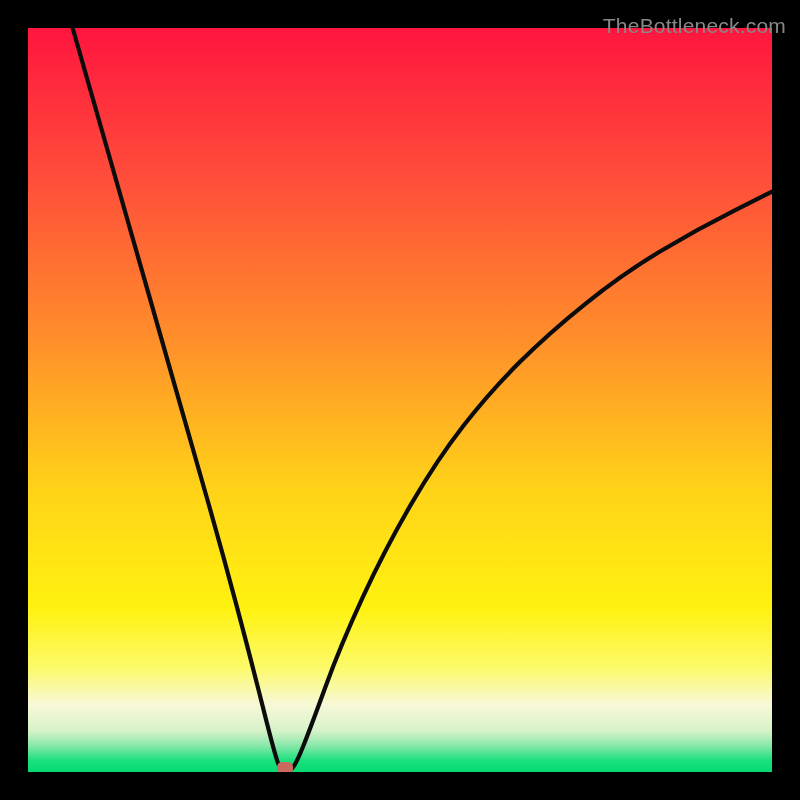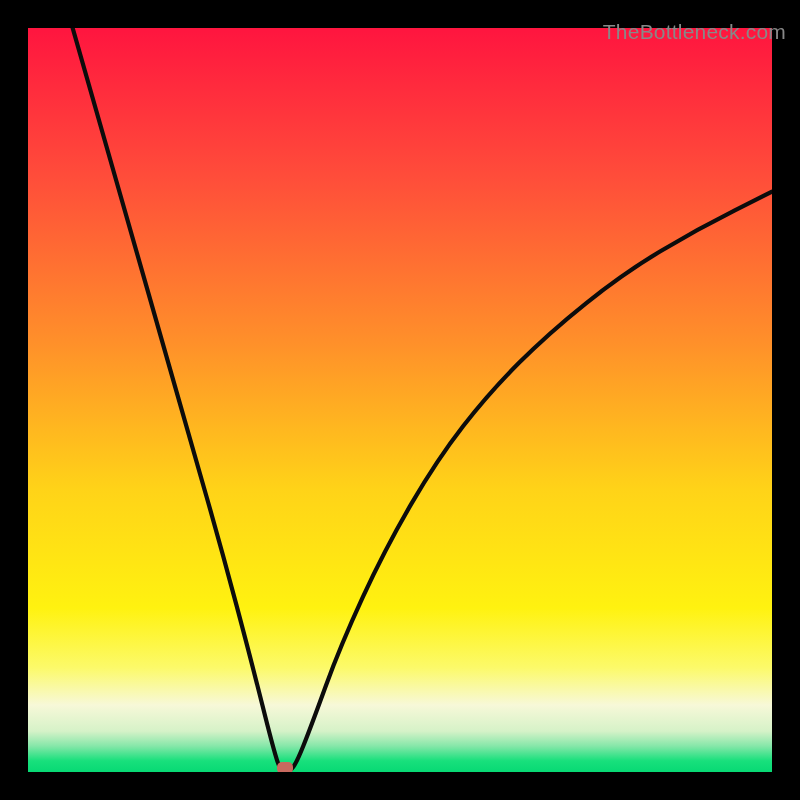--- a/index.html
+++ b/index.html
@@ -5,21 +5,21 @@
 * { margin: 0; padding: 0; box-sizing: border-box; }
 html, body { width: 800px; height: 800px; overflow: hidden; background: #000; font-family: Arial, Helvetica, sans-serif; }
 .outer {
   width: 800px;
   height: 800px;
   background: #000;
   position: relative;
 }
 .watermark {
   position: absolute;
-  top: 20px;
+  top: 14px;
   right: 14px;
   color: #888;
   font-size: 21px;
   letter-spacing: 0.2px;
   font-weight: 400;
   z-index: 5;
   text-align: right;
 }
 .plot-frame {
   position: absolute;

